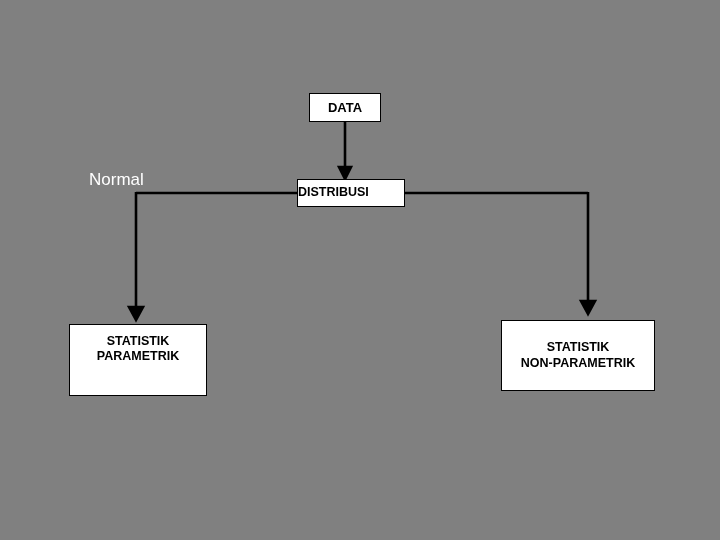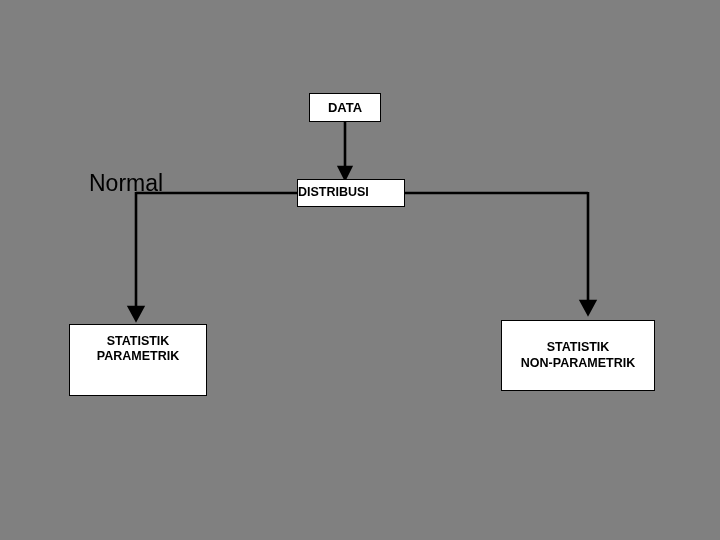--- a/index.html
+++ b/index.html
@@ -92,22 +92,22 @@
     height: 71px;
     font-size: 12.5px;
     display: flex;
     align-items: center;
     justify-content: center;
   }
 
   
   .branch-label {
     position: absolute;
-    color: #000000;
-    font-size: 23px;
+    color: #ffffff;
+    font-size: 17px;
     font-weight: normal;
     white-space: nowrap;
     z-index: 2;
   }
   #label-normal {
     left: 89px;
     top: 170px;
   }
   #label-tidak-normal {
     left: 527px;

